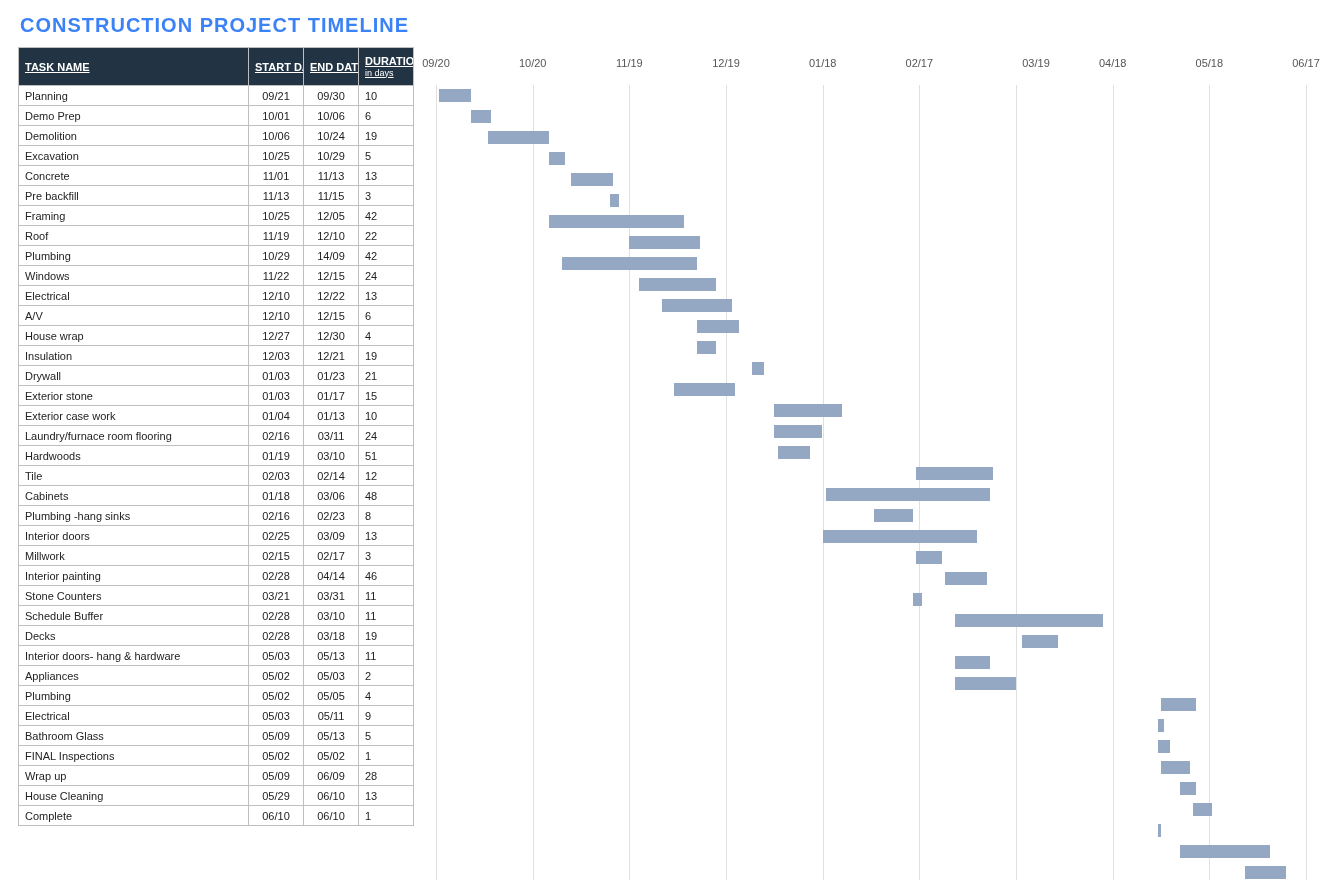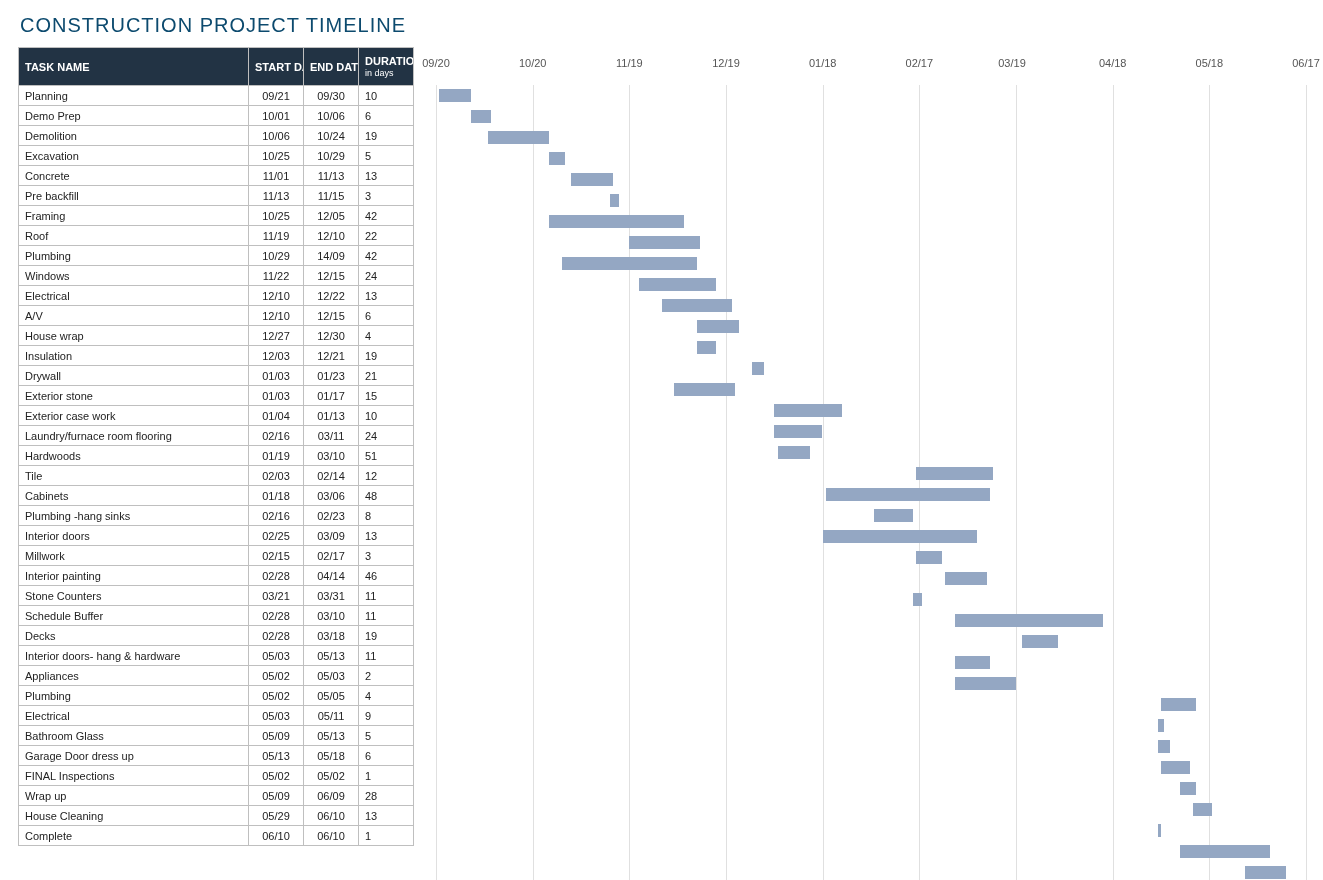--- a/index.html
+++ b/index.html
@@ -1,22 +1,22 @@
 <!DOCTYPE html>
 <html><head>
 <meta charset="utf-8">
 <style>
   html,body{margin:0;padding:0;background:#fff;font-family:"Century Gothic","Segoe UI",Arial,sans-serif;color:#222;width:1323px;}
   .page{padding:14px 18px 30px 18px;}
-  .title{font-size:20px;font-weight:400;letter-spacing:1px;color:#0c4a6e;margin:0 0 10px 2px;}
+  .title{font-size:20px;font-weight:700;letter-spacing:1px;color:#3b82f6;margin:0 0 10px 2px;}
   .layout{display:flex;align-items:flex-start;}
   
   .tbl{border-collapse:collapse;table-layout:fixed;width:395px;}
   .tbl th,.tbl td{border:1px solid #bfbfbf;font-size:11px;height:20px;box-sizing:border-box;padding:0 6px;text-align:left;vertical-align:middle;white-space:nowrap;overflow:hidden;}
-  .tbl thead th{background:#223344;color:#fff;font-weight:700;height:38px;line-height:12px;}
+  .tbl thead th{background:#223344;color:#fff;font-weight:700;height:38px;line-height:12px;text-decoration:underline;}
   .tbl thead th .sub{display:block;font-weight:400;font-size:9px;}
   .col-name{width:230px;}
   .col-sd{width:55px;text-align:center;}
   .col-ed{width:55px;text-align:center;}
   .col-dur{width:55px;}
   .tbl tbody td.c{text-align:center;}
   
   .gantt{position:relative;margin-left:22px;width:870px;}
   .axis{position:relative;height:38px;}
   .axis .tick{position:absolute;top:10px;font-size:11px;color:#555;transform:translateX(-50%);}
@@ -242,26 +242,20 @@
             <td class="c">05/11</td>
             <td>9</td>
           </tr>
           <tr>
             <td>Bathroom Glass</td>
             <td class="c">05/09</td>
             <td class="c">05/13</td>
             <td>5</td>
           </tr>
           <tr>
-            <td>Garage Door dress up</td>
-            <td class="c">05/13</td>
-            <td class="c">05/18</td>
-            <td>6</td>
-          </tr>
-          <tr>
             <td>FINAL Inspections</td>
             <td class="c">05/02</td>
             <td class="c">05/02</td>
             <td>1</td>
           </tr>
           <tr>
             <td>Wrap up</td>
             <td class="c">05/09</td>
             <td class="c">06/09</td>
             <td>28</td>
@@ -282,21 +276,21 @@
   </table>
 
   <div class="gantt">
     <div class="axis" id="axis">
           <div class="tick" style="left: 0px;">09/20</div>
           <div class="tick" style="left: 96.6667px;">10/20</div>
           <div class="tick" style="left: 193.333px;">11/19</div>
           <div class="tick" style="left: 290px;">12/19</div>
           <div class="tick" style="left: 386.667px;">01/18</div>
           <div class="tick" style="left: 483.333px;">02/17</div>
-          <div class="tick" style="left: 576px;">03/19</div>
+          <div class="tick" style="left: 600px;">03/19</div>
           <div class="tick" style="left: 676.667px;">04/18</div>
           <div class="tick" style="left: 773.333px;">05/18</div>
           <div class="tick" style="left: 870px;">06/17</div>
         </div>
     <div class="rows" id="rows" style="height: 819px;">
       <div class="grid" id="grid" style="height: 819px;">
             <div class="gline" style="left: 0px;"></div>
             <div class="gline" style="left: 96.6667px;"></div>
             <div class="gline" style="left: 193.333px;"></div>
             <div class="gline" style="left: 290px;"></div>

